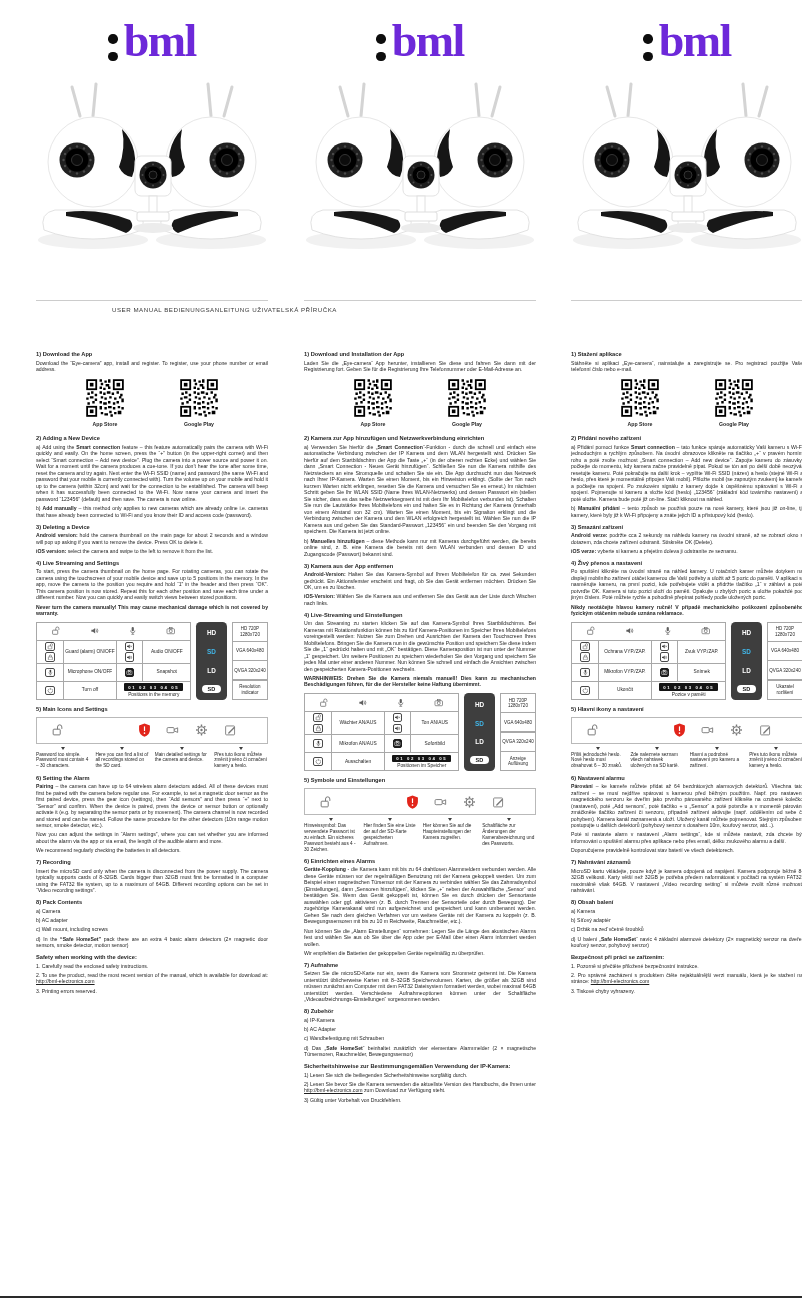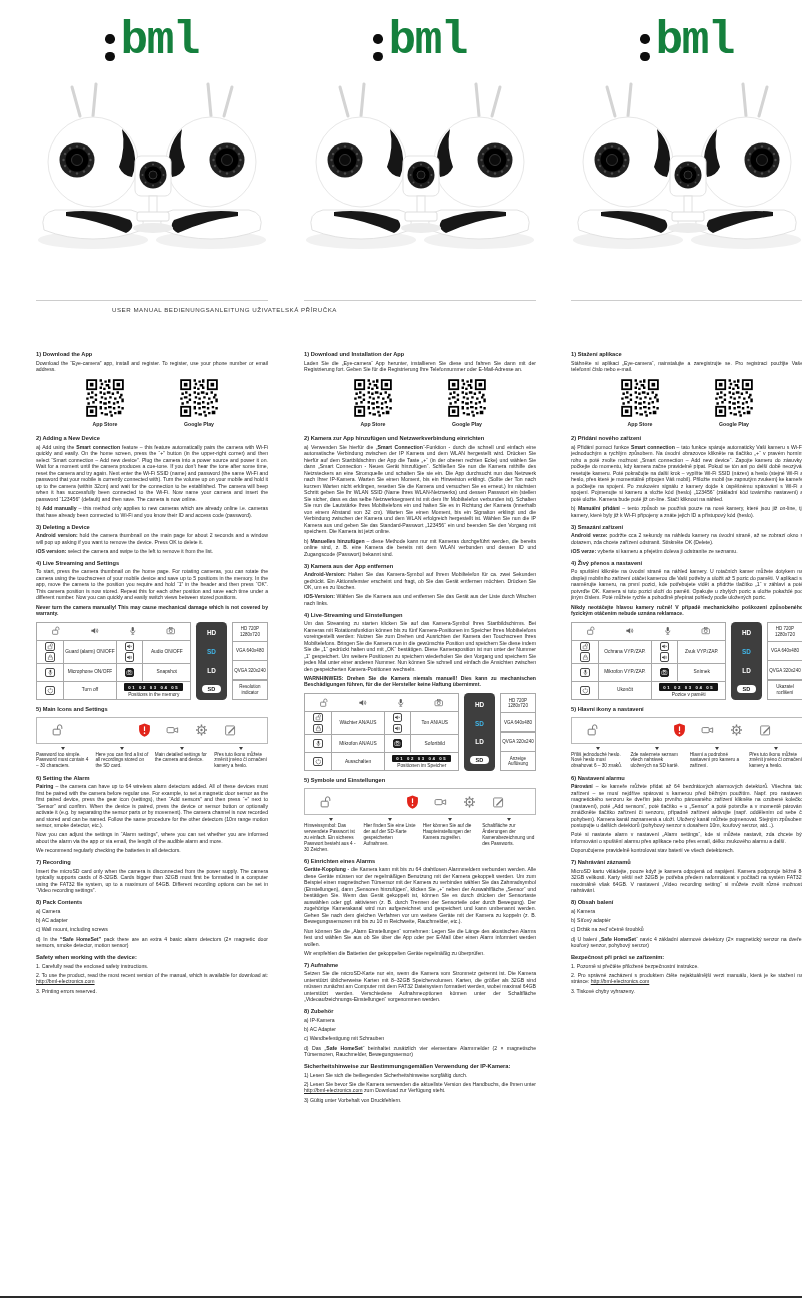--- a/index.html
+++ b/index.html
@@ -10,21 +10,21 @@
   }
   .col{position:absolute;top:0;width:232px;}
   .col:nth-of-type(1){left:36px;}
   .col:nth-of-type(2){left:304px;}
   .col:nth-of-type(3){left:571px;}
 
   
   .logo{height:82px;display:flex;align-items:center;justify-content:center;gap:6px;}
   .ldots{display:flex;flex-direction:column;gap:8px;margin-top:13px;}
   .ldots i{width:9.5px;height:9.5px;background:#0d0d0d;border-radius:50%;display:block;}
-  .ltxt{font-family:Liberation Mono, monospace;font-size:46px;font-weight:bold;color:#15803d;letter-spacing:-1.5px;line-height:1;}
+  .ltxt{font-family:Liberation Serif, serif;font-size:46px;font-weight:bold;color:#6d28d9;letter-spacing:-1.5px;line-height:1;}
 
   .hero-svg{width:232px;height:178px;display:block;}
   .ant{stroke:#d4d4d4;stroke-width:3;stroke-linecap:round;fill:none;}
 
   .rule{border-top:1px solid #cccccc;margin-top:40px;}
   .manual-caption{position:absolute;left:112px;top:306px;font-size:6.2px;letter-spacing:.5px;color:#3a3a3a;white-space:nowrap;}
 
   .body{margin-top:50px;}
   .h{font-weight:bold;font-size:5.7px;line-height:1.25;margin:5.5px 0 1.4px;}
   .body .h:first-child{margin-top:0;}

